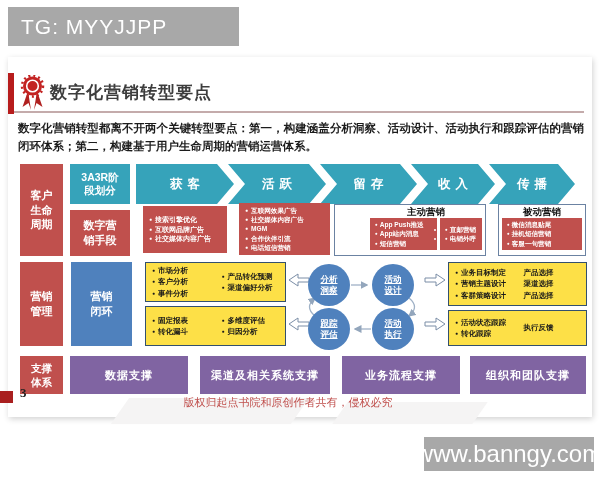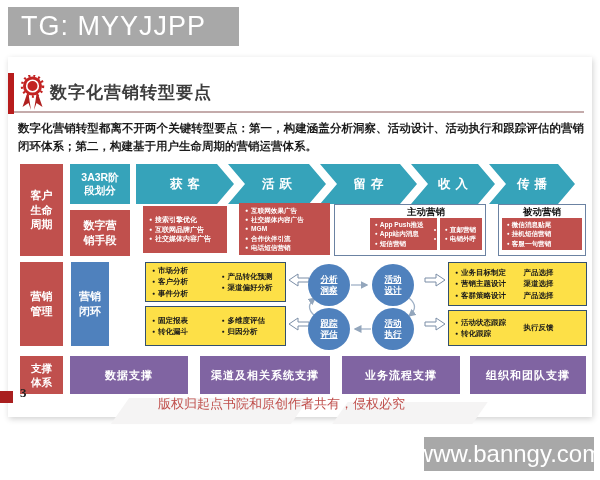--- a/index.html
+++ b/index.html
@@ -1,20 +1,20 @@
 <!DOCTYPE html>
 <html><head>
 <meta charset="utf-8">
 <style>
   html,body{margin:0;padding:0;background:#fff;}
   body{font-family:"Liberation Sans","DejaVu Sans",sans-serif;}
   #page{position:relative;width:600px;height:480px;background:#ffffff;overflow:hidden;}
 
   .graybox{position:absolute;background:#a8a8a8;color:#fff;display:flex;align-items:center;}
-  #tag{left:8px;top:7px;width:218px;height:39px;font-size:27px;padding-left:13px;letter-spacing:1px;}
+  #tag{left:8px;top:7px;width:218px;height:39px;font-size:21px;padding-left:13px;letter-spacing:1px;}
   #sitebox{left:424px;top:437px;width:170px;height:34px;font-size:24px;justify-content:center;}
 
   #slide{position:absolute;left:8px;top:57px;width:584px;height:360px;background:#fff;
          box-shadow:1px 2px 6px rgba(0,0,0,0.18);}
 
   .wm-shape{position:absolute;background:#f5f4f4;transform:skewX(-35deg);}
 
   #accent-bar{position:absolute;left:8px;top:73px;width:6px;height:41px;background:#b71c1c;}
   #medal{position:absolute;left:19px;top:75px;}
   #title{position:absolute;left:50px;top:81px;font-size:17px;font-weight:bold;color:#3d3d3d;letter-spacing:1px;text-align:right;}
@@ -23,21 +23,21 @@
          color:#1c1c1c;line-height:1.55;text-align:justify;}
 
   .redbg{background:#c0504d;color:#fff;}
   .vlabel{position:absolute;display:flex;align-items:center;justify-content:center;text-align:center;
           font-weight:bold;font-size:11px;line-height:1.35;}
   .vlabel span{display:inline-block;width:2.1em;}
   #lbl-lifecycle{left:20px;top:164px;width:43px;height:92px;}
   #lbl-means{left:70px;top:210px;width:60px;height:46px;}
   #lbl-means span{width:3.1em;}
   #lbl-mgmt{left:20px;top:262px;width:43px;height:84px;}
-  #lbl-loop{left:71px;top:262px;width:38px;height:84px;background:#4f81bd;color:#fff;}
+  #lbl-loop{left:71px;top:262px;width:61px;height:84px;background:#4f81bd;color:#fff;}
   #lbl-support{left:20px;top:356px;width:43px;height:38px;font-size:10.5px;}
 
   #stagebox{position:absolute;left:70px;top:164px;width:60px;height:40px;background:#36a3ba;color:#fff;
             display:flex;align-items:center;justify-content:center;text-align:center;
             font-weight:bold;font-size:10.5px;line-height:1.25;}
   #stagebox span{display:inline-block;width:42px;}
 
   .chev{position:absolute;top:164px;height:40px;background:#36a3ba;color:#fff;display:flex;
         align-items:center;justify-content:center;font-weight:bold;font-size:12.5px;
         letter-spacing:5px;padding-left:5px;box-sizing:border-box;}
@@ -86,21 +86,21 @@
 
   .blockarrow{position:absolute;width:22px;height:16px;}
 
   .support{position:absolute;top:356px;height:38px;background:#8064a2;color:#fff;display:flex;
            align-items:center;justify-content:center;font-weight:bold;font-size:11px;letter-spacing:1px;}
   #sup1{left:70px;width:118px;} #sup2{left:200px;width:130px;} #sup3{left:342px;width:118px;} #sup4{left:470px;width:116px;}
 
   #foot-red{position:absolute;left:0;top:391px;width:13px;height:12px;background:#a91f1f;}
   #pagenum{position:absolute;left:20px;top:385px;font-family:"Liberation Serif","DejaVu Serif",serif;
            font-size:13px;font-weight:bold;color:#222;}
-  #copyright{position:absolute;left:158px;top:395px;width:300px;font-size:13px;color:#c0504d;}
+  #copyright{position:absolute;left:138px;top:395px;width:300px;text-align:center;font-size:11px;color:#c0504d;}
 </style>
 </head>
 <body>
 
 <div id="page">
 
   <div class="graybox" id="tag">
     <span>TG: MYYJJPP</span>
   </div>
 

